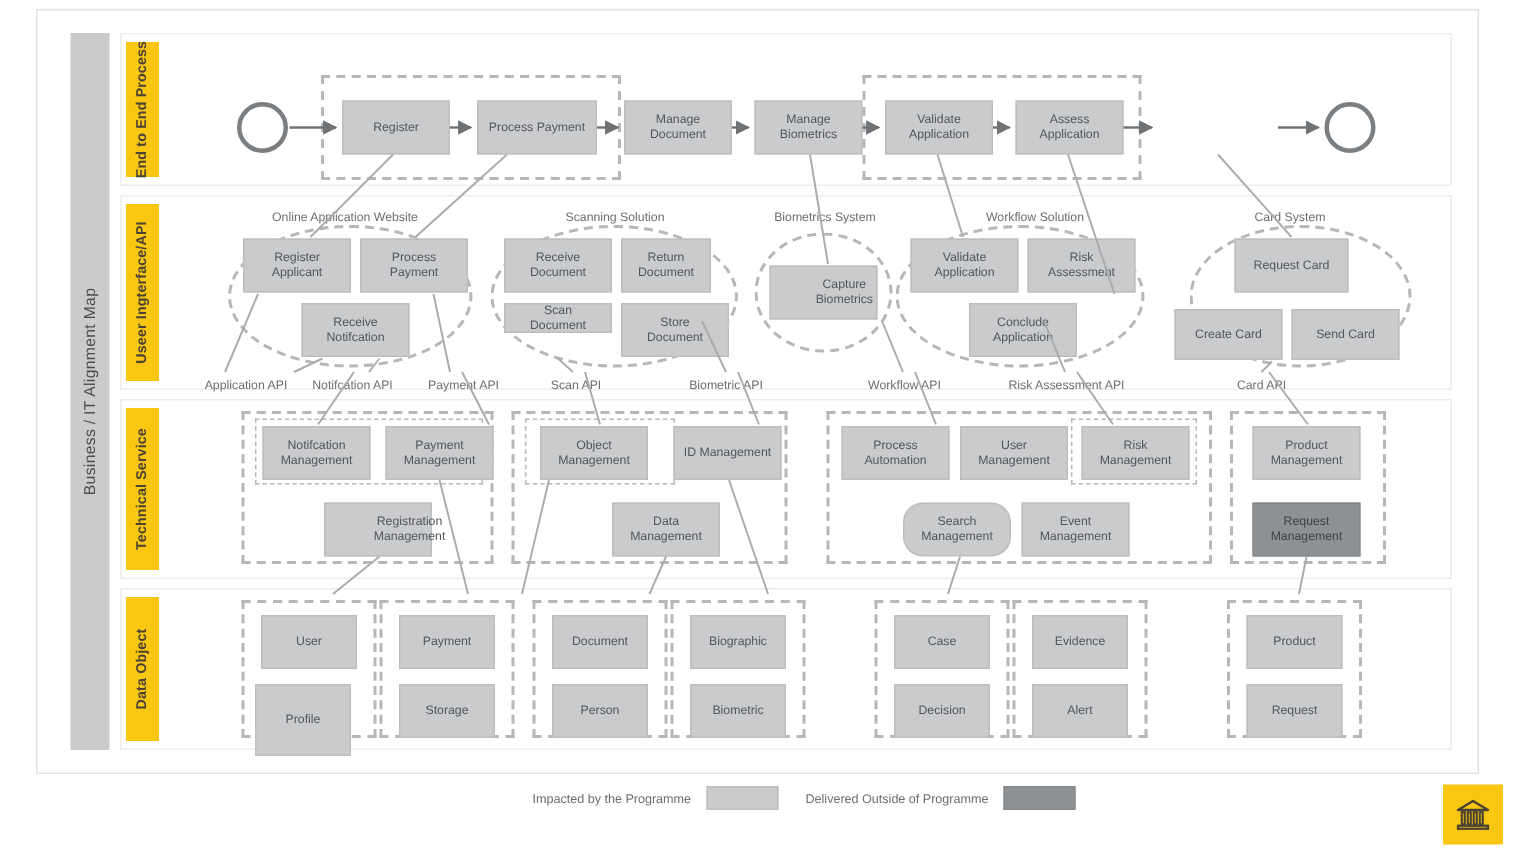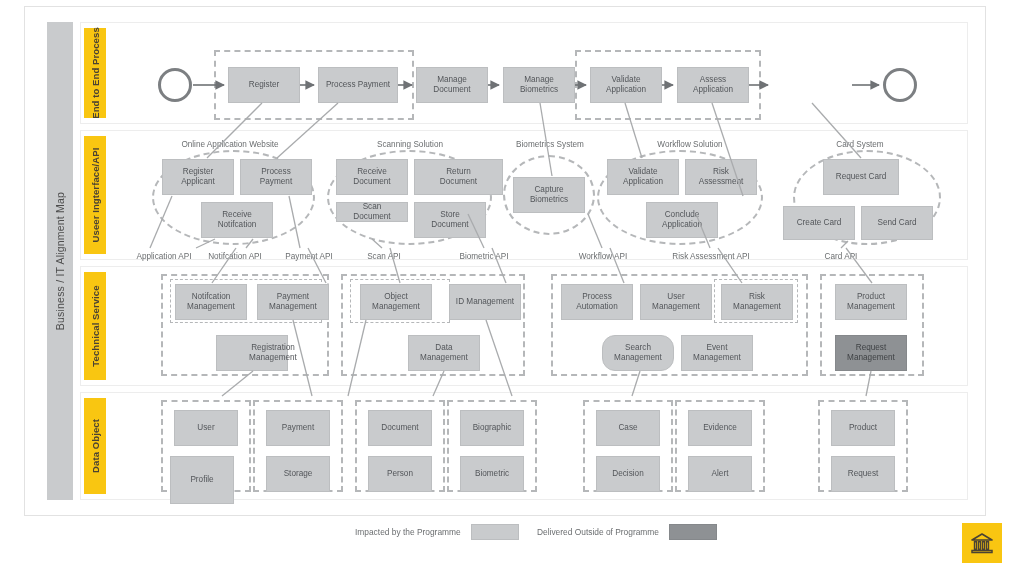--- a/index.html
+++ b/index.html
@@ -144,31 +144,31 @@
   <div class="node" style="left:240px;top:159px;width:72px;height:36px;white-space:pre-line;">
     <span>Process
 Payment</span></div>
   <div class="node" style="left:201px;top:202px;width:72px;height:36px;white-space:pre-line;">
     <span>Receive
 Notifcation</span></div>
 
   <div class="node" style="left:336px;top:159px;width:72px;height:36px;white-space:pre-line;">
     <span>Receive
 Document</span></div>
-  <div class="node" style="left:414px;top:159px;width:89px;height:36px;white-space:pre-line;">
+  <div class="node" style="left:414px;top:159px;width:60px;height:36px;white-space:pre-line;">
     <span>Return
 Document</span></div>
   <div class="node" style="left:336px;top:202px;width:72px;height:20px;white-space:pre-line;">
     <span>Scan
 Document</span></div>
   <div class="node" style="left:414px;top:202px;width:72px;height:36px;white-space:pre-line;">
     <span>Store
 Document</span></div>
 
-  <div class="node" style="left:513px;top:177px;width:72px;height:36px;white-space:pre-line;">
+  <div class="node" style="left:513px;top:177px;width:72px;height:36px;white-space:pre-line;justify-content:flex-end;">
     <span>Capture
 Biometrics</span></div>
 
   <div class="node" style="left:607px;top:159px;width:72px;height:36px;white-space:pre-line;">
     <span>Validate
 Application</span></div>
   <div class="node" style="left:685px;top:159px;width:72px;height:36px;white-space:pre-line;">
     <span>Risk
 Assessment</span></div>
   <div class="node" style="left:646px;top:202px;width:72px;height:36px;white-space:pre-line;">

